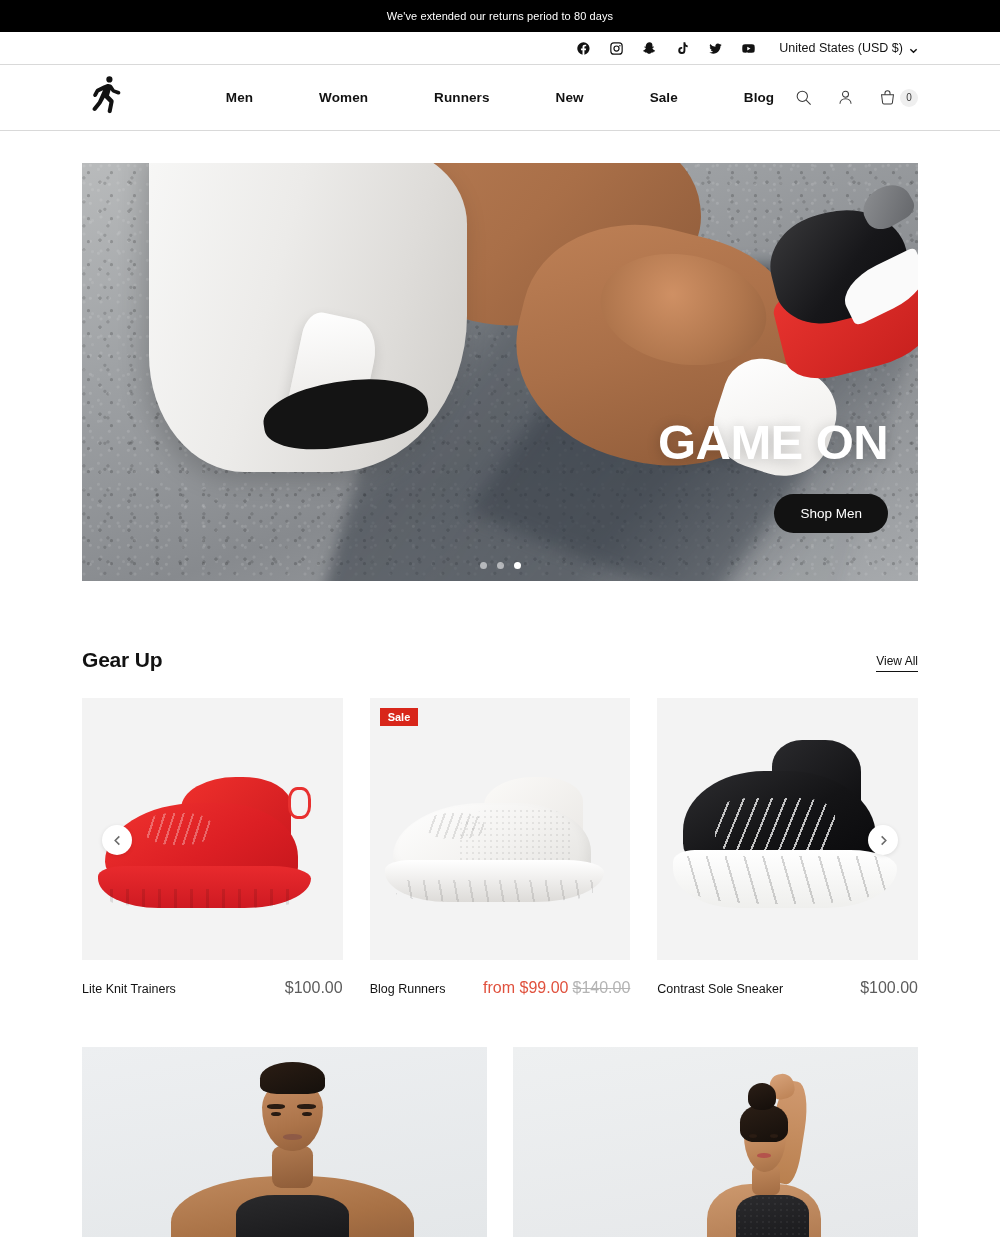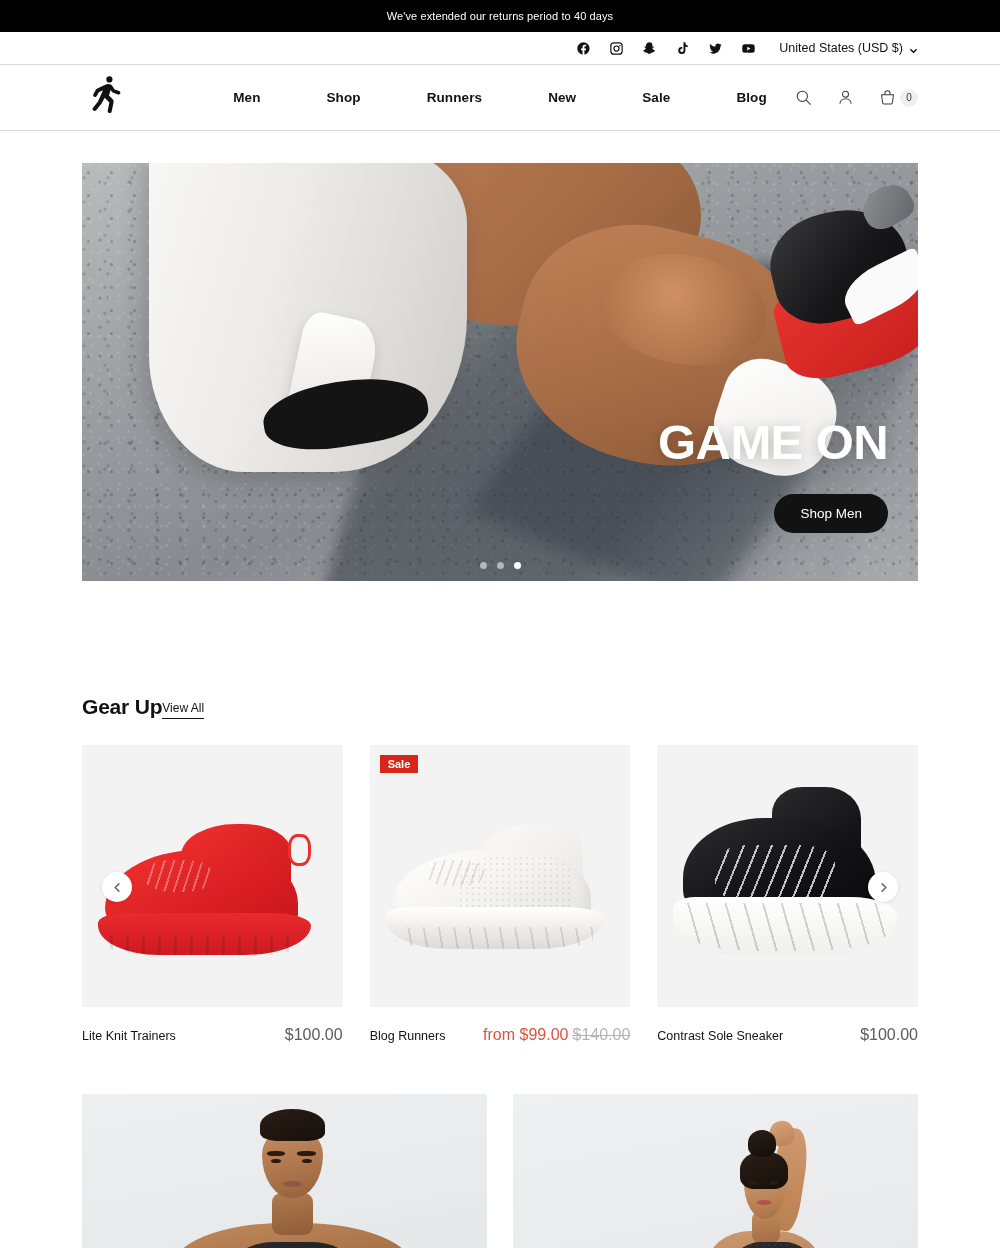--- a/index.html
+++ b/index.html
@@ -261,23 +261,23 @@
     cursor: pointer;
     display: block;
   }
   .hero-dots span.active { background: #ffffff; }
 
   
   .section { padding: 0 82px; }
   .sec-head {
     display: flex;
     align-items: flex-end;
+    justify-content: space-between;
     padding-top: 67px;
     padding-bottom: 26px;
-    margin-top: 47px;
   }
   .sec-title { font-size: 21px; font-weight: bold; letter-spacing: -.2px; }
   .viewall {
     font-size: 12px;
     color: #121212;
     text-decoration: none;
     border-bottom: 1px solid #121212;
     padding-bottom: 3px;
   }
 
@@ -541,21 +541,21 @@
       radial-gradient(circle, rgba(255,255,255,.05) 0 1px, transparent 1.6px),
       linear-gradient(170deg,#2b2b2e 0%, #141416 100%);
     background-size: 6px 6px, 100% 100%;
     border-radius: 34% 34% 0 0 / 28% 28% 0 0;
   }
 </style>
 </head>
 <body>
 
 <div class="announce">
-  <span>We've extended our returns period to 40 days</span>
+  <span>We've extended our returns period to 80 days</span>
 </div>
 
 <div class="utility">
   <div class="social">
     <a href="#">
       <svg viewBox="0 0 24 24">
           <path d="M12 2a10 10 0 0 0-1.6 19.87v-7.03H7.9v-2.84h2.5V9.8c0-2.47 1.47-3.84 3.72-3.84 1.08 0 2.2.2 2.2.2v2.42h-1.24c-1.22 0-1.6.76-1.6 1.54v1.85h2.73l-.44 2.84h-2.29v7.03A10 10 0 0 0 12 2z"></path>
         </svg>
     </a>
     <a href="#">
@@ -597,21 +597,21 @@
 <header class="header">
   <a href="#" class="logo">
     <svg viewBox="0 0 52 46">
       <path fill="#121212" d="M30.5 4.4a3.1 3.1 0 1 1-6.2 0 3.1 3.1 0 0 1 6.2 0z"></path>
       <path fill="#121212" d="M24.6 9.2c2.4-.7 4.6.1 5.6 1.6l2.4 3.6 4.6 1.7c1 .4 1.4 1.4 1 2.3-.4 1-1.5 1.4-2.4 1l-5-1.9c-.5-.2-.9-.5-1.2-.9l-1-1.5-1.6 5.4 3.9 4.1c.6.6.9 1.5.7 2.4l-1.9 9.5c-.2 1.1-1.3 1.8-2.4 1.6-1.1-.2-1.8-1.3-1.6-2.4l1.7-8.3-4.7-4.6-3.3 5.9-5.2 6.6c-.7.9-2 1-2.9.3-.9-.7-1-2-.3-2.9l5-6.3 5-11.1-4.2 2-2 3.8c-.5.9-1.7 1.3-2.6.8-.9-.5-1.3-1.7-.8-2.6l2.3-4.4c.3-.5.7-.9 1.2-1.1l6.6-3.2c.9-.5 1.9-.8 3.1-1.4z"></path>
     </svg>
   </a>
 
   <nav class="mainnav">
     <a href="#">Men</a>
-    <a href="#">Shop</a>
+    <a href="#">Women</a>
     <a href="#">Runners</a>
     <a href="#">New</a>
     <a href="#">Sale</a>
     <a href="#">Blog</a>
   </nav>
 
   <div class="actions">
     <div class="icn">
       <svg viewBox="0 0 24 24">
           <circle cx="10.5" cy="10.5" r="6.5"></circle>

